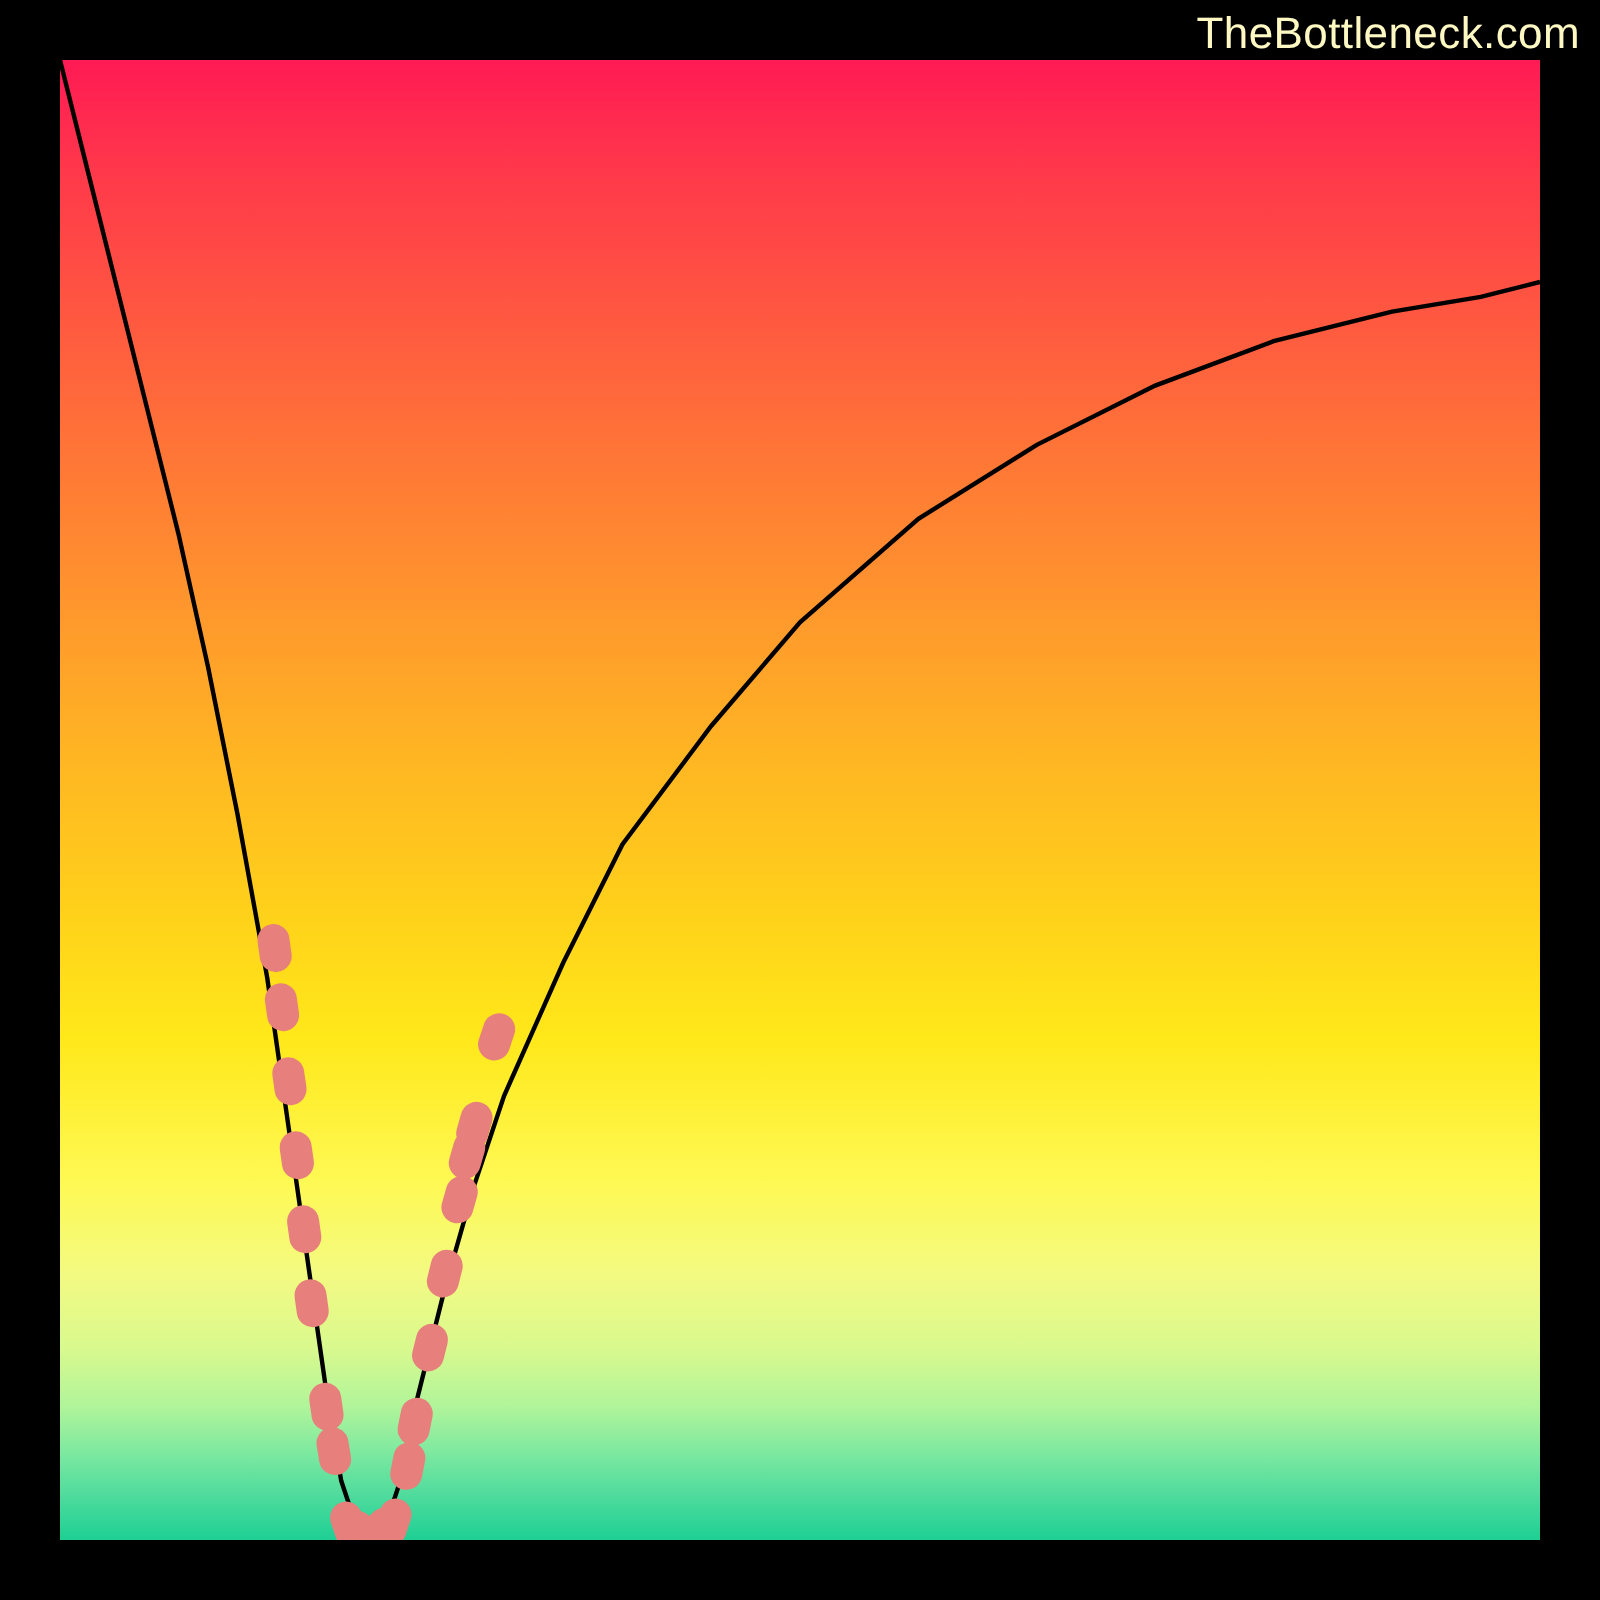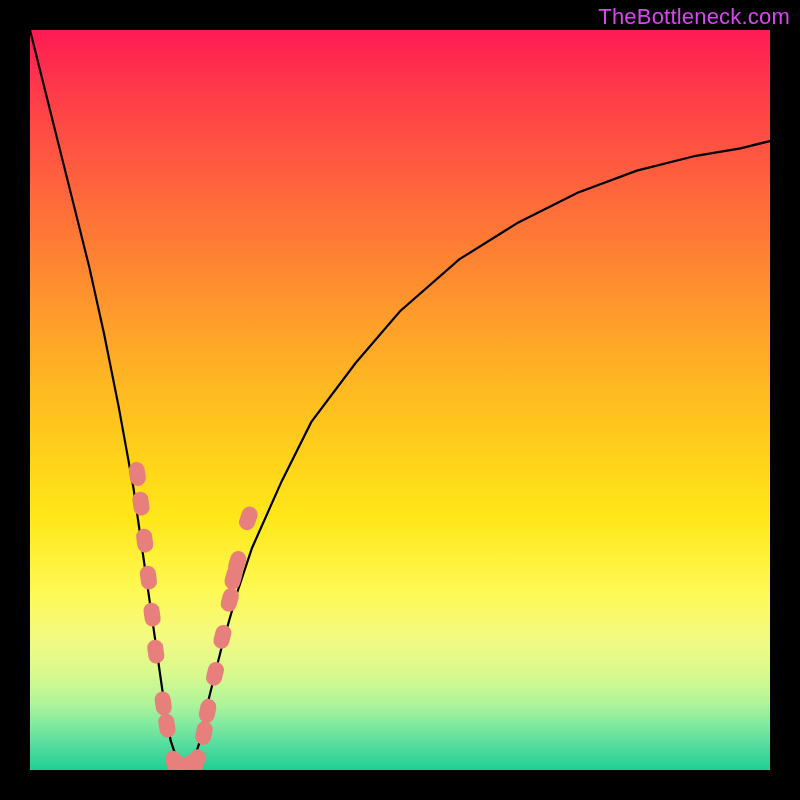--- a/index.html
+++ b/index.html
@@ -46,21 +46,21 @@
       #b0f49a 91%,
       #7fe9a0 94%,
       #4fdb9d 97%,
       #1ecf94 100%
     );
   }
   .watermark {
     position: absolute;
     top: 4px;
     right: 10px;
-    color: #d946ef;
+    color: #fef9c3;
     font-size: 22px;
     letter-spacing: 0.2px;
     user-select: none;
   }
   svg.curves {
     position: absolute;
     inset: 0;
   }
 </style>
 </head>

